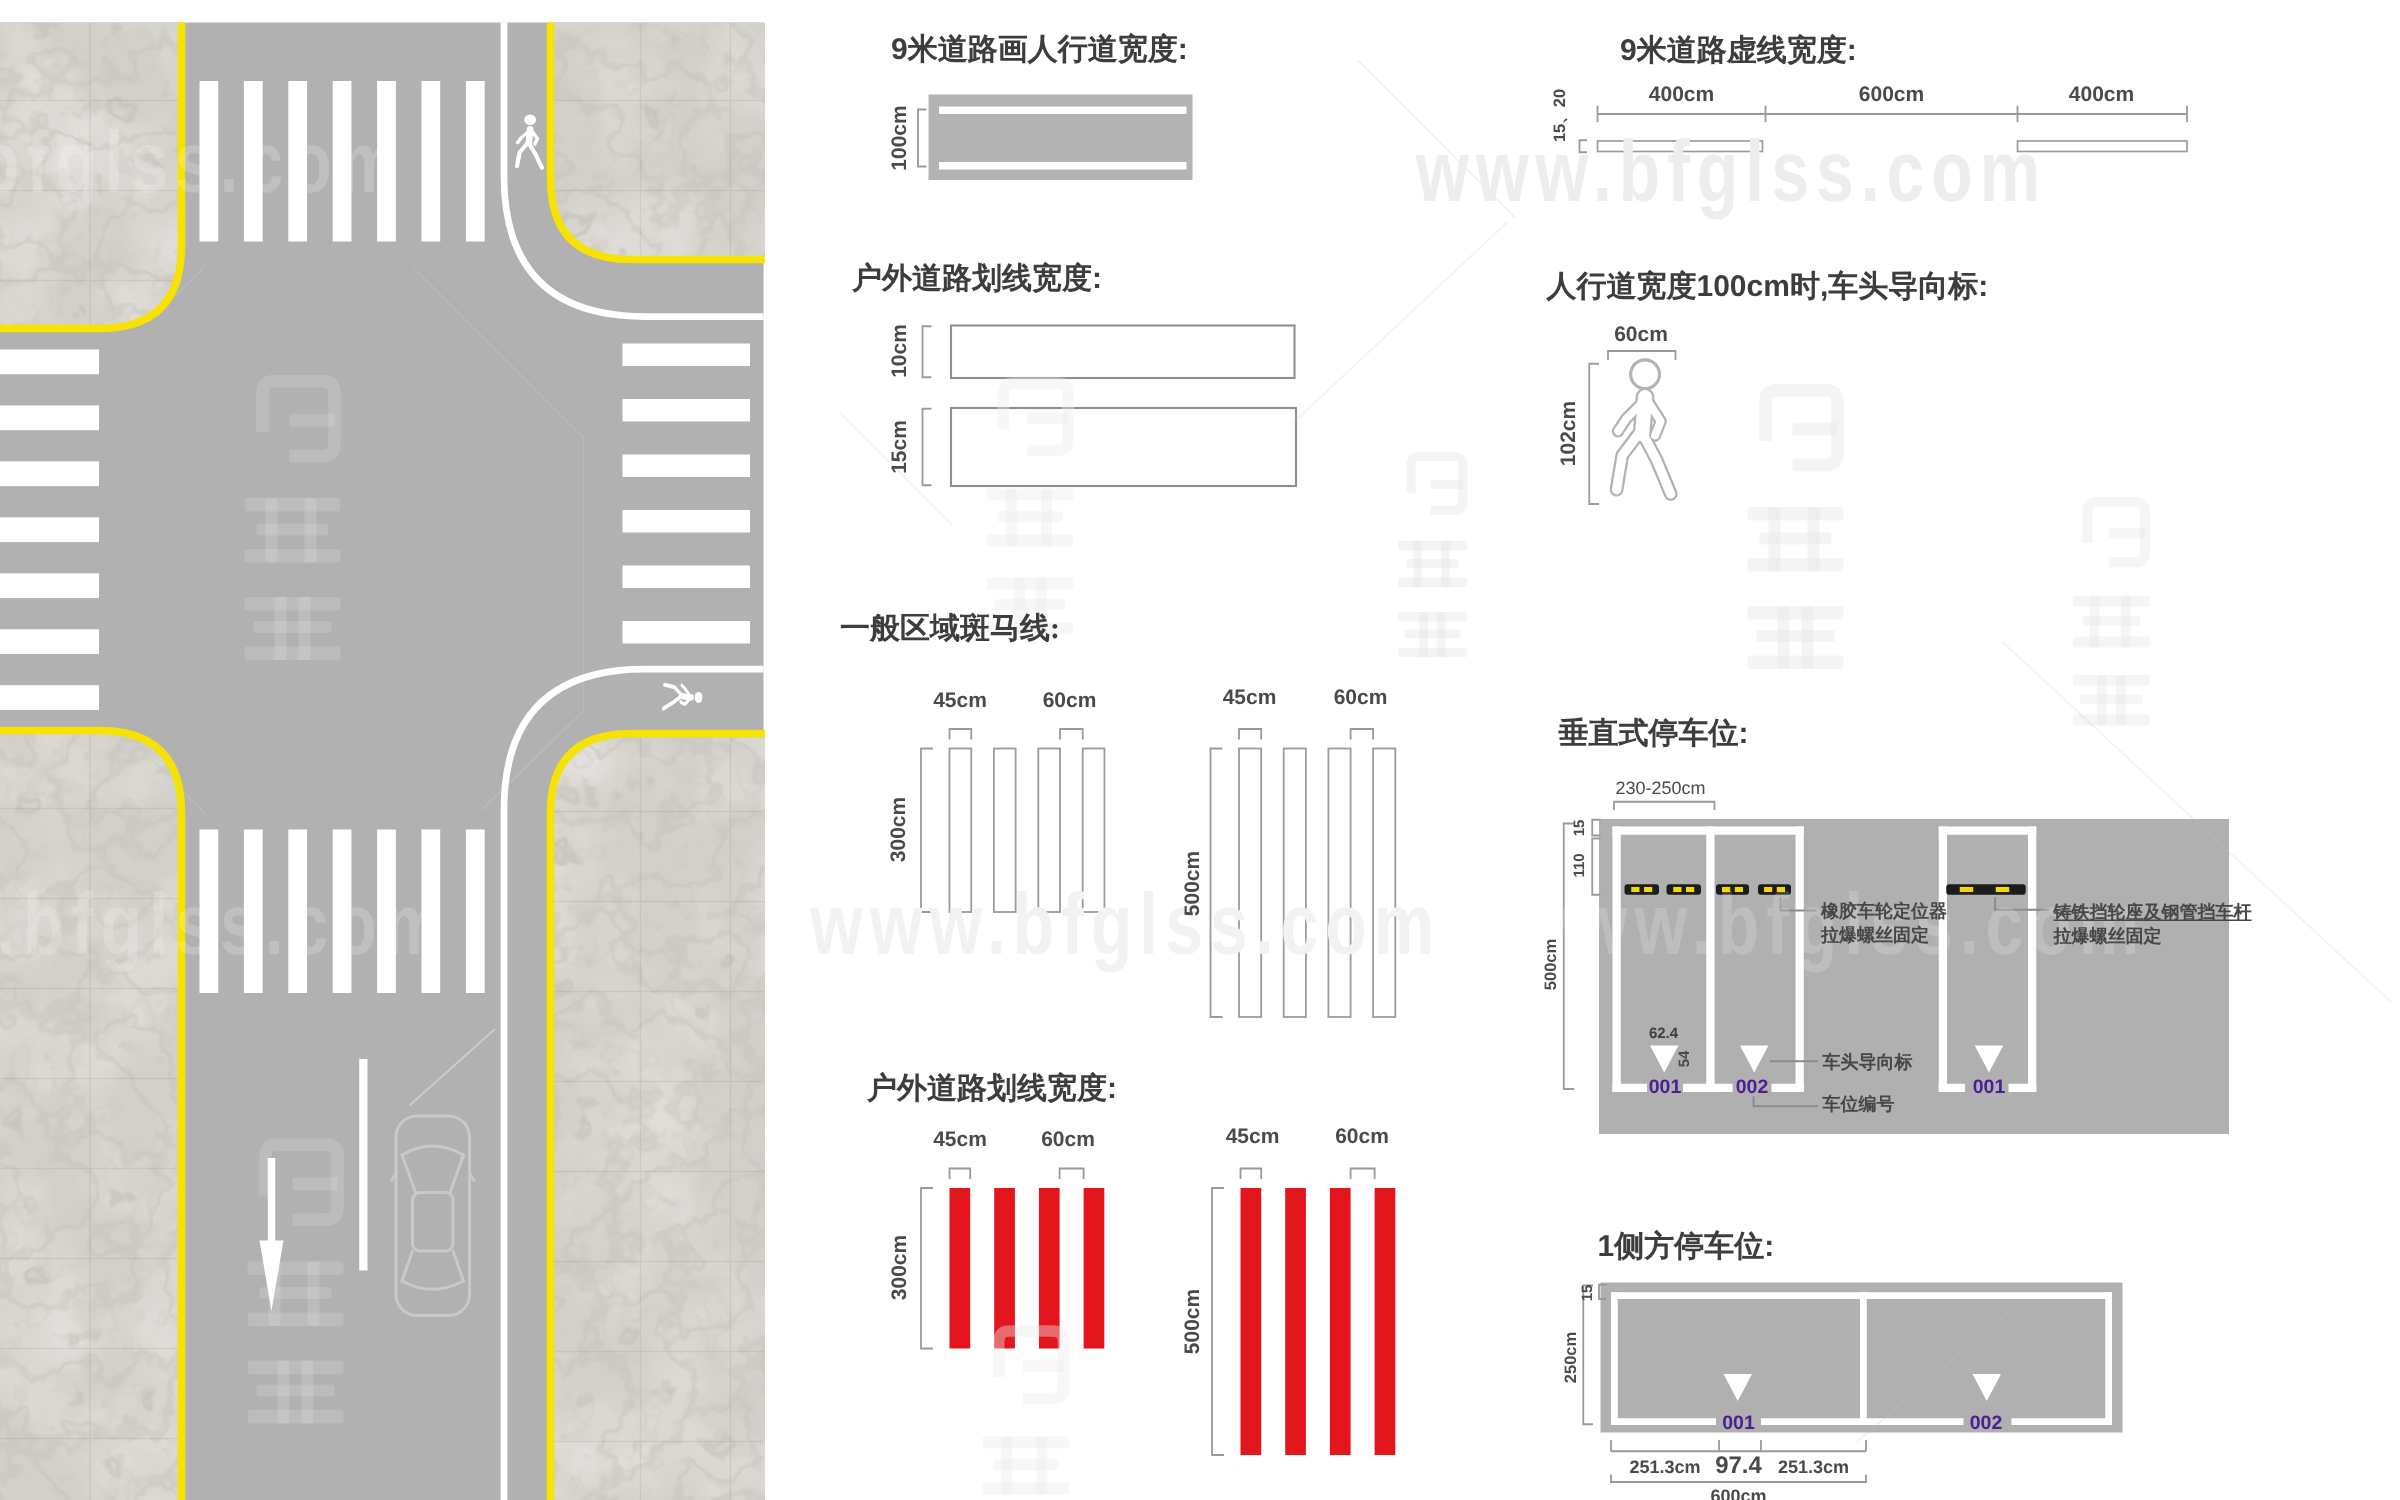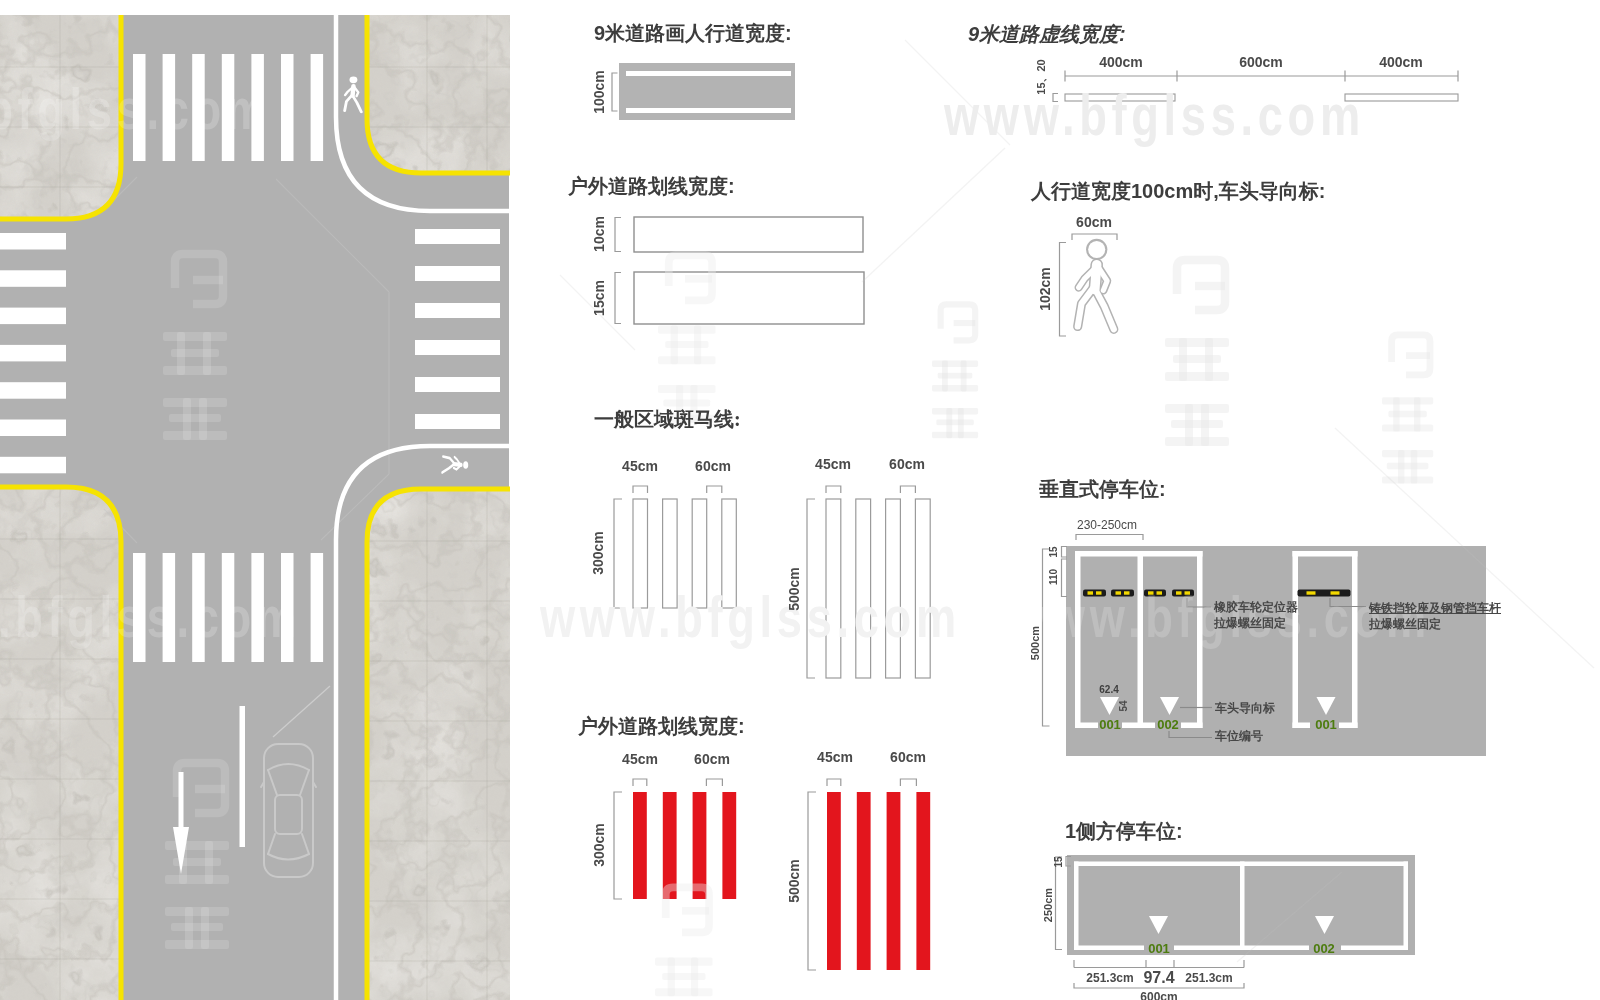--- a/index.html
+++ b/index.html
@@ -6,21 +6,21 @@
   body{width:1600px;height:1000px;overflow:hidden;background:#ffffff;
        font-family:"Liberation Sans",sans-serif;}
   #stage{position:absolute;left:0;top:0;width:1600px;height:1000px;overflow:hidden;background:#fff;}
   svg{position:absolute;left:0;top:0;}
   .lbl{position:absolute;color:#4a4a4a;white-space:nowrap;line-height:1;}
   .heading{position:absolute;color:#3d3d3d;font-size:20px;font-weight:700;white-space:nowrap;line-height:1;}
   .dim{font-size:14px;font-weight:700;}
   .dim-sm{font-size:11px;font-weight:700;}
   .rot{transform:translate(-50%,-50%) rotate(-90deg);}
   .ctr{transform:translate(-50%,-50%);}
-  .spotnum{color:#4d7c0f;font-weight:700;font-size:13px;}
+  .spotnum{color:#4c1d95;font-weight:700;font-size:13px;}
   .callout{font-size:12px;font-weight:700;color:#474747;}
   .wm-text{position:absolute;color:#ececec;font-size:58px;font-weight:700;letter-spacing:6px;
            white-space:nowrap;line-height:1;transform:scaleX(0.78);transform-origin:0 50%;}
 </style>
 </head>
 <body>
 
 <div id="stage">
 
   <svg id="road" width="520" height="1000" viewBox="0 0 520 1000">
@@ -449,23 +449,23 @@
     </svg>
 
   <div class="wm-text" style="left:-150px;top:80px;color:rgba(255,255,255,0.20);">www.bfglss.com</div>
   <div class="wm-text" style="left:944px;top:86px;color:#ededed;">www.bfglss.com</div>
   <div class="wm-text" style="left:-120px;top:588px;color:rgba(255,255,255,0.20);">www.bfglss.com</div>
   <div class="wm-text" style="left:540px;top:588px;color:#f2f2f2;">www.bfglss.com</div>
   <div class="wm-text" style="left:1010px;top:588px;color:rgba(255,255,255,0.18);">www.bfglss.com</div>
 
   <div class="heading" style="left:594px;top:23px;">9米道路画人行道宽度:</div>
   <div class="heading" style="left:568px;top:176px;">户外道路划线宽度:</div>
-  <div class="heading" style="left:594px;top:409px;font-family:Liberation Serif, serif;">一般区域斑马线:</div>
+  <div class="heading" style="left:560px;top:409px;font-family:Liberation Serif, serif;">一般区域斑马线:</div>
   <div class="heading" style="left:578px;top:716px;">户外道路划线宽度:</div>
-  <div class="heading" style="left:968px;top:24px;font-style:italic;">9米道路虚线宽度:</div>
+  <div class="heading" style="left:1080px;top:24px;">9米道路虚线宽度:</div>
   <div class="heading" style="left:1031px;top:181px;">人行道宽度100cm时,车头导向标:</div>
   <div class="heading" style="left:1039px;top:479px;">垂直式停车位:</div>
   <div class="heading" style="left:1065px;top:821px;">1侧方停车位:</div>
 
   <div class="lbl dim rot" style="left:599px;top:92px;">100cm</div>
   <div class="lbl dim rot" style="left:599px;top:234px;">10cm</div>
   <div class="lbl dim rot" style="left:599px;top:298px;">15cm</div>
 
   <div class="lbl dim ctr" style="left:640px;top:466px;">45cm</div>
   <div class="lbl dim ctr" style="left:713px;top:466px;">60cm</div>

